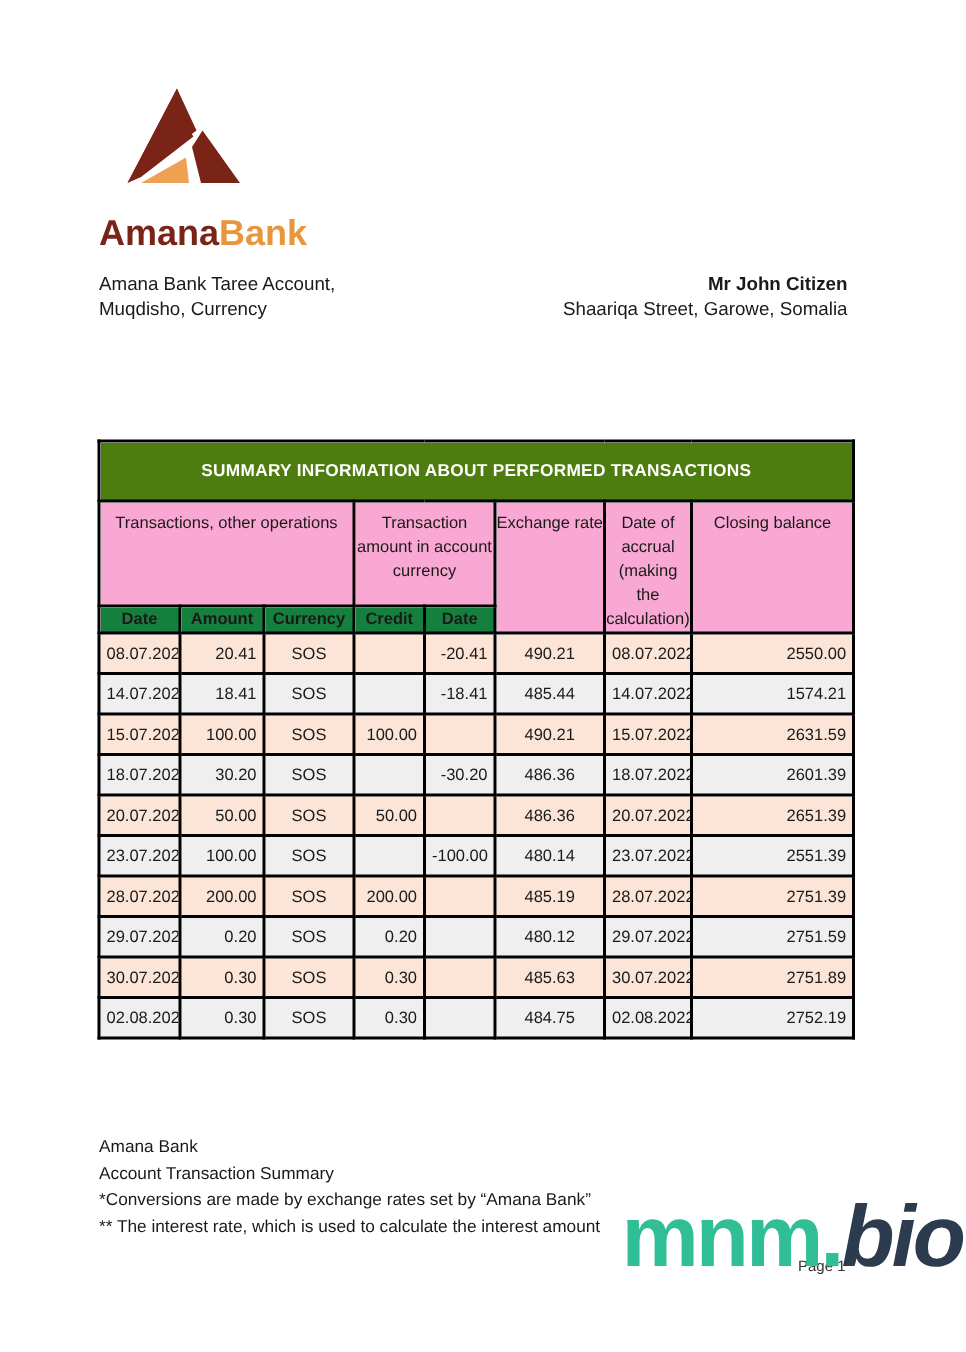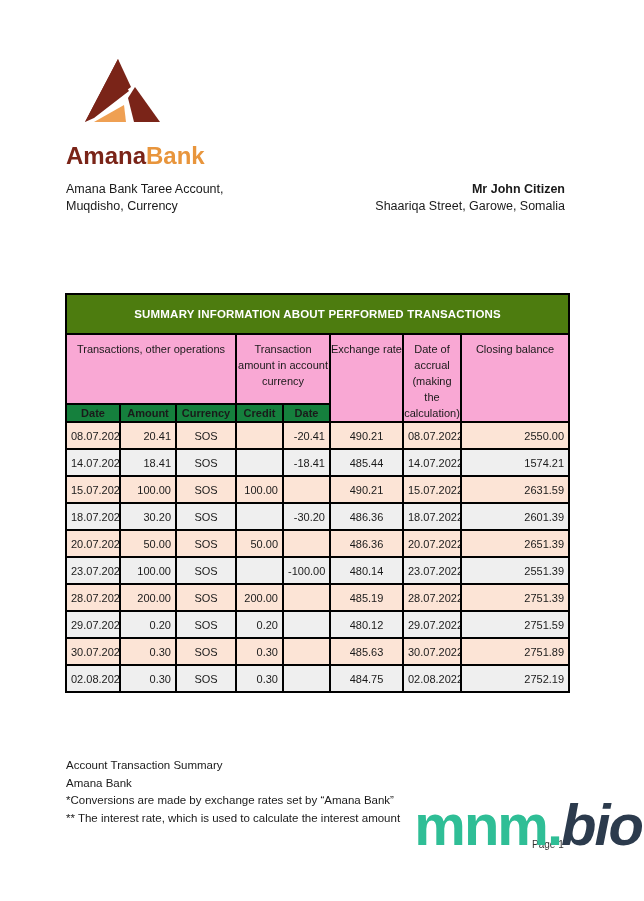--- a/index.html
+++ b/index.html
@@ -264,22 +264,22 @@
             <td class="ar"></td>
             <td class="ac">484.75</td>
             <td class="al">02.08.2022</td>
             <td class="ar">2752.19</td>
           </tr>
         </tbody>
     </table>
   </div>
 
   <div class="footer-notes">
+    <div>Amana Bank</div>
     <div>Account Transaction Summary</div>
-    <div>Amana Bank</div>
     <div>*Conversions are made by exchange rates set by “Amana Bank”</div>
     <div>** The interest rate, which is used to calculate the interest amount</div>
   </div>
 
   <div class="page-number">Page 1</div>
 
   <div class="watermark">
     <span class="wm-teal">mnm</span><span class="wm-teal">.</span><span class="wm-navy">bio</span>
   </div>
 

